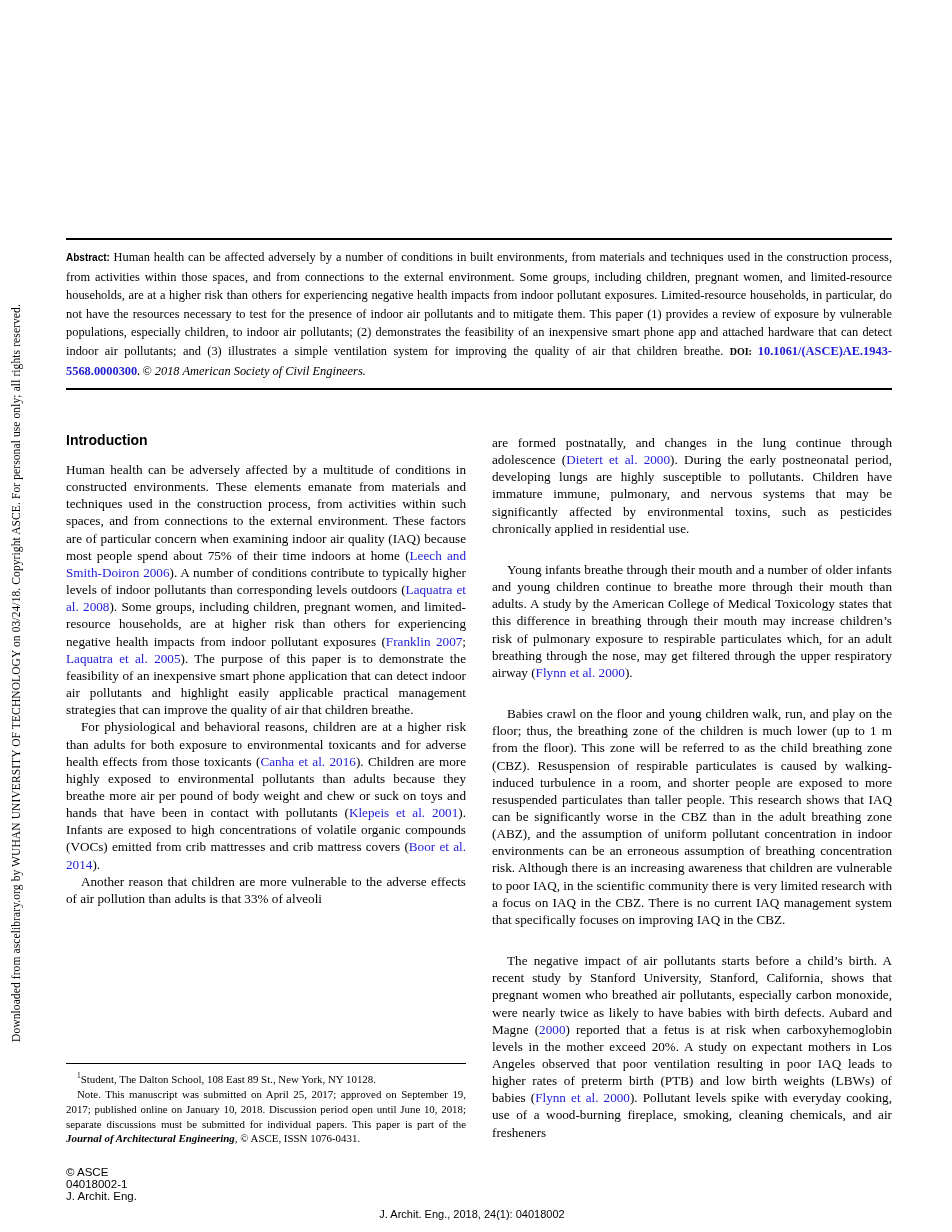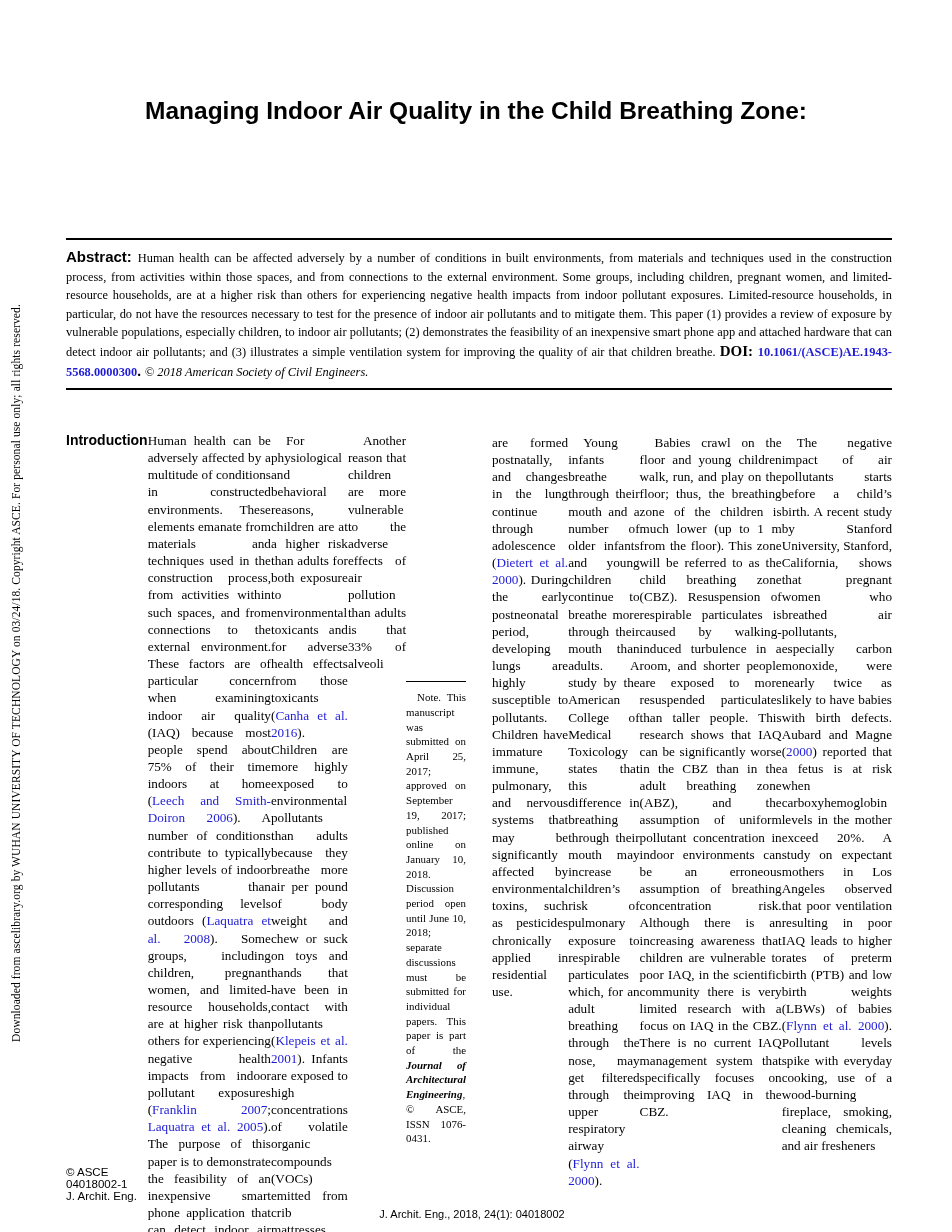--- a/index.html
+++ b/index.html
@@ -48,34 +48,34 @@
     position:absolute;top:238px;left:66px;width:826px;
     border-top:2.5px solid #000;
     border-bottom:2.5px solid #000;
     padding:8px 0 7px 0;
   }
   .abstract-text{
     font-size:12.4px;
     line-height:18.6px;
     text-align:justify;
   }
-  .abstract-text .seg-b{font-family:"Liberation Sans", sans-serif;font-size:15px;}
+  .abstract-text .seg-b{font-family:"Liberation Sans", sans-serif;font-size:10px;}
   .abstract-text .seg-doi{font-family:"Liberation Serif", serif;}
   .columns{
     position:absolute;top:432px;left:66px;width:826px;height:714px;
     display:flex;gap:26px;
   }
-  .col{width:400px;display:flex;flex-direction:row;}
+  .col{width:400px;display:flex;flex-direction:column;}
   .section-heading{
     font-family:"Liberation Sans", sans-serif;
     font-weight:bold;
     font-size:14px;
     margin-bottom:13px;
   }
-  .col-right{padding-top:2px;}
+  .col-right{padding-top:2px;gap:24px;}
   .body-p{
     font-size:13.2px;
     line-height:17.15px;
     text-align:justify;
   }
   .body-p.indent{text-indent:15px;}
   .footnotes{
     margin-top:auto;
     border-top:1.5px solid #000;
     padding-top:8px;
@@ -107,36 +107,37 @@
 </style>
 </head>
 <body>
 
 <div class="page">
 
   <div class="side-text">Downloaded from ascelibrary.org by WUHAN UNIVERSITY OF TECHNOLOGY on 03/24/18. Copyright ASCE. For personal use only; all rights reserved.</div>
 
   <div class="content">
 
-    <h1 class="title"><span>Managing Indoor Air Quality in the Child Breathing Zone:</span><br></h1>
+    <h1 class="title"><br></h1>
 
 
     <div class="abstract-block">
       <p class="abstract-text"><span class="seg-b">Abstract: </span><span class="seg-p">Human health can be affected adversely by a number of conditions in built environments, from materials and techniques used in the construction process, from activities within those spaces, and from connections to the external environment. Some groups, including children, pregnant women, and limited-resource households, are at a higher risk than others for experiencing negative health impacts from indoor pollutant exposures. Limited-resource households, in particular, do not have the resources necessary to test for the presence of indoor air pollutants and to mitigate them. This paper (1) provides a review of exposure by vulnerable populations, especially children, to indoor air pollutants; (2) demonstrates the feasibility of an inexpensive smart phone app and attached hardware that can detect indoor air pollutants; and (3) illustrates a simple ventilation system for improving the quality of air that children breathe. </span><span class="seg-b seg-doi">DOI: </span><span class="seg-lb">10.1061/(ASCE)AE.1943-5568.0000300</span><span class="seg-b seg-doi">. </span><span class="seg-i">© 2018 American Society of Civil Engineers.</span></p>
     </div>
 
     <div class="columns">
 
       <div class="col col-left">
         <h2 class="section-heading">Introduction</h2>
         <p class="body-p"><span class="seg-p">Human health can be adversely affected by a multitude of conditions in constructed environments. These elements emanate from materials and techniques used in the construction process, from activities within such spaces, and from connections to the external environment. These factors are of particular concern when examining indoor air quality (IAQ) because most people spend about 75% of their time indoors at home (</span><span class="seg-l">Leech and Smith-Doiron 2006</span><span class="seg-p">). A number of conditions contribute to typically higher levels of indoor pollutants than corresponding levels outdoors (</span><span class="seg-l">Laquatra et al. 2008</span><span class="seg-p">). Some groups, including children, pregnant women, and limited-resource households, are at higher risk than others for experiencing negative health impacts from indoor pollutant exposures (</span><span class="seg-l">Franklin 2007</span><span class="seg-p">; </span><span class="seg-l">Laquatra et al. 2005</span><span class="seg-p">). The purpose of this paper is to demonstrate the feasibility of an inexpensive smart phone application that can detect indoor air pollutants and highlight easily applicable practical management strategies that can improve the quality of air that children breathe.</span></p>
         <p class="body-p indent"><span class="seg-p">For physiological and behavioral reasons, children are at a higher risk than adults for both exposure to environmental toxicants and for adverse health effects from those toxicants (</span><span class="seg-l">Canha et al. 2016</span><span class="seg-p">). Children are more highly exposed to environmental pollutants than adults because they breathe more air per pound of body weight and chew or suck on toys and hands that have been in contact with pollutants (</span><span class="seg-l">Klepeis et al. 2001</span><span class="seg-p">). Infants are exposed to high concentrations of volatile organic compounds (VOCs) emitted from crib mattresses and crib mattress covers (</span><span class="seg-l">Boor et al. 2014</span><span class="seg-p">).</span></p>
         <p class="body-p indent"><span class="seg-p">Another reason that children are more vulnerable to the adverse effects of air pollution than adults is that 33% of alveoli</span></p>
 
         <div class="footnotes">
+          <p><span class="seg-sup">1</span><span class="seg-p">Student, The Dalton School, 108 East 89 St., New York, NY 10128.</span></p>
           <p><span class="seg-p">Note. This manuscript was submitted on April 25, 2017; approved on September 19, 2017; published online on January 10, 2018. Discussion period open until June 10, 2018; separate discussions must be submitted for individual papers. This paper is part of the </span><span class="seg-bi">Journal of Architectural Engineering</span><span class="seg-p">, © ASCE, ISSN 1076-0431.</span></p>
         </div>
       </div>
 
       <div class="col col-right">
         <p class="body-p"><span class="seg-p">are formed postnatally, and changes in the lung continue through adolescence (</span><span class="seg-l">Dietert et al. 2000</span><span class="seg-p">). During the early postneonatal period, developing lungs are highly susceptible to pollutants. Children have immature immune, pulmonary, and nervous systems that may be significantly affected by environmental toxins, such as pesticides chronically applied in residential use.</span></p>
         <p class="body-p indent"><span class="seg-p">Young infants breathe through their mouth and a number of older infants and young children continue to breathe more through their mouth than adults. A study by the American College of Medical Toxicology states that this difference in breathing through their mouth may increase children’s risk of pulmonary exposure to respirable particulates which, for an adult breathing through the nose, may get filtered through the upper respiratory airway (</span><span class="seg-l">Flynn et al. 2000</span><span class="seg-p">).</span></p>
         <p class="body-p indent"><span class="seg-p">Babies crawl on the floor and young children walk, run, and play on the floor; thus, the breathing zone of the children is much lower (up to 1 m from the floor). This zone will be referred to as the child breathing zone (CBZ). Resuspension of respirable particulates is caused by walking-induced turbulence in a room, and shorter people are exposed to more resuspended particulates than taller people. This research shows that IAQ can be significantly worse in the CBZ than in the adult breathing zone (ABZ), and the assumption of uniform pollutant concentration in indoor environments can be an erroneous assumption of breathing concentration risk. Although there is an increasing awareness that children are vulnerable to poor IAQ, in the scientific community there is very limited research with a focus on IAQ in the CBZ. There is no current IAQ management system that specifically focuses on improving IAQ in the CBZ.</span></p>
         <p class="body-p indent"><span class="seg-p">The negative impact of air pollutants starts before a child’s birth. A recent study by Stanford University, Stanford, California, shows that pregnant women who breathed air pollutants, especially carbon monoxide, were nearly twice as likely to have babies with birth defects. Aubard and Magne (</span><span class="seg-l">2000</span><span class="seg-p">) reported that a fetus is at risk when carboxyhemoglobin levels in the mother exceed 20%. A study on expectant mothers in Los Angeles observed that poor ventilation resulting in poor IAQ leads to higher rates of preterm birth (PTB) and low birth weights (LBWs) of babies (</span><span class="seg-l">Flynn et al. 2000</span><span class="seg-p">). Pollutant levels spike with everyday cooking, use of a wood-burning fireplace, smoking, cleaning chemicals, and air fresheners</span></p>
       </div>

